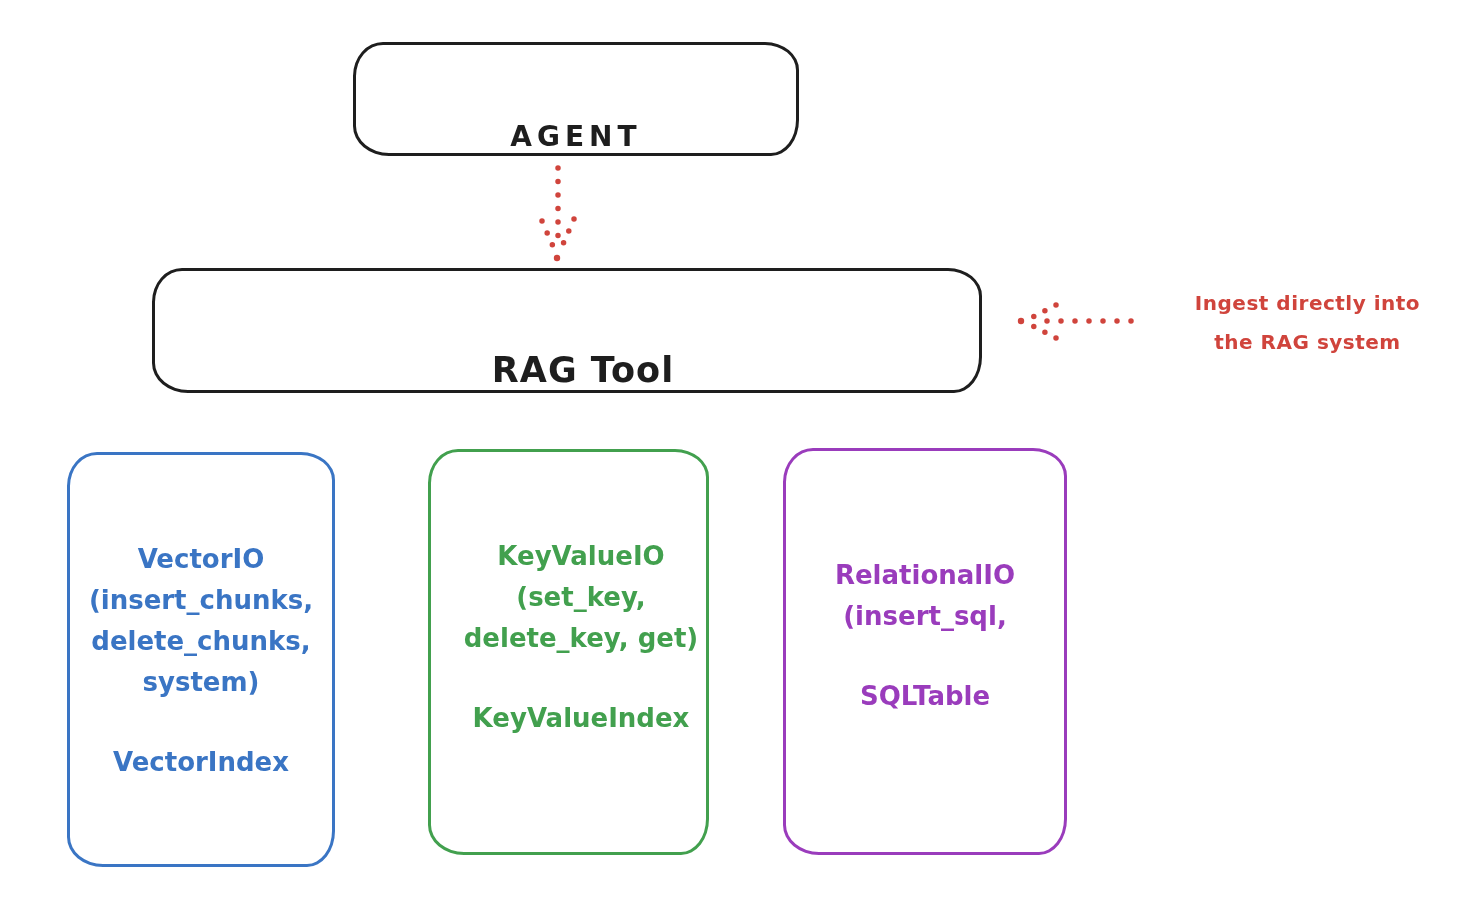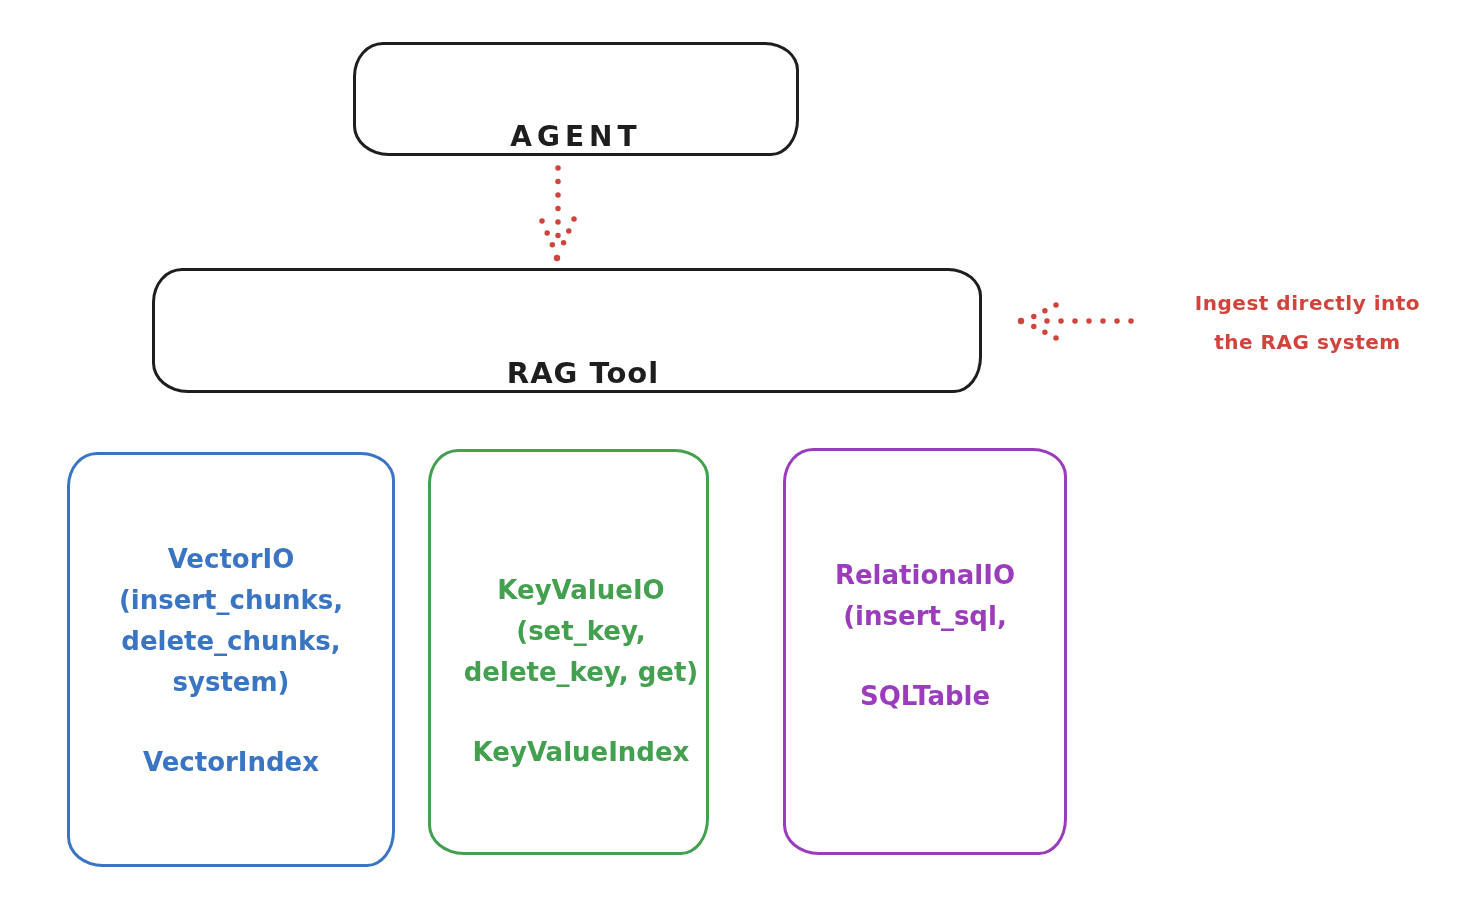--- a/index.html
+++ b/index.html
@@ -29,40 +29,40 @@
     border: 3.5px solid #1e1e1e;
   }
   .agent-box .label {
     color: #1e1e1e; font-size: 28px; font-weight: 700; letter-spacing: 5px;
   }
   .rag-box {
     left: 152px; top: 268px; width: 830px; height: 125px;
     border: 3.5px solid #1e1e1e;
   }
   .rag-box .label {
-    color: #1e1e1e; font-size: 29px; font-weight: 600; letter-spacing: 1px; margin-left: 32px;
+    color: #1e1e1e; font-size: 35px; font-weight: 600; letter-spacing: 1px; margin-left: 32px;
   }
   .store-box {
     border-width: 3.2px; border-style: solid;
     align-items: flex-start;
     font-weight: 600;
   }
   .store-box .content { width: 100%; }
   .store-box .line { font-size: 26px; line-height: 41px; white-space: nowrap; }
   .store-box .index-name { font-size: 26px; line-height: 41px; margin-top: 39px; }
   .vector-box {
-    left: 67px; top: 452px; width: 328px; height: 415px;
+    left: 67px; top: 452px; width: 268px; height: 415px;
     border-color: #3a75c4; color: #3a75c4;
   }
   .vector-box .content { padding-top: 84px; }
   .keyvalue-box {
     left: 428px; top: 449px; width: 281px; height: 406px;
     border-color: #42a04e; color: #42a04e;
   }
-  .keyvalue-box .content { padding-top: 118px; margin-left: 25px; }
+  .keyvalue-box .content { padding-top: 84px; margin-left: 25px; }
   .relational-box {
     left: 783px; top: 448px; width: 284px; height: 407px;
     border-color: #9a3cbc; color: #9a3cbc;
   }
   .relational-box .content { padding-top: 104px; }
 
   .annotation {
     position: absolute;
     left: 1135px; top: 284px; width: 345px;
     text-align: center;

